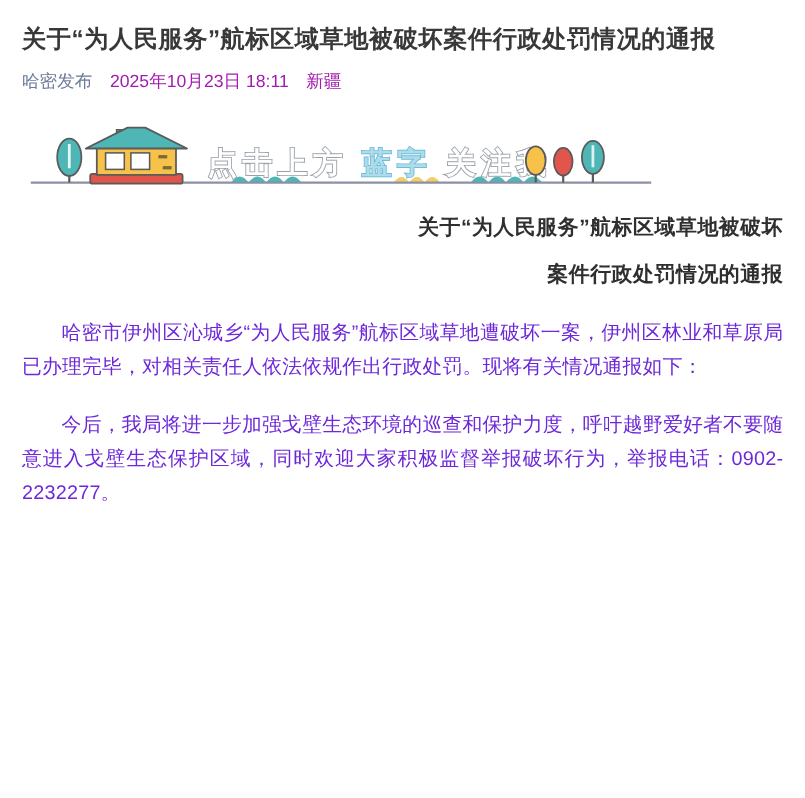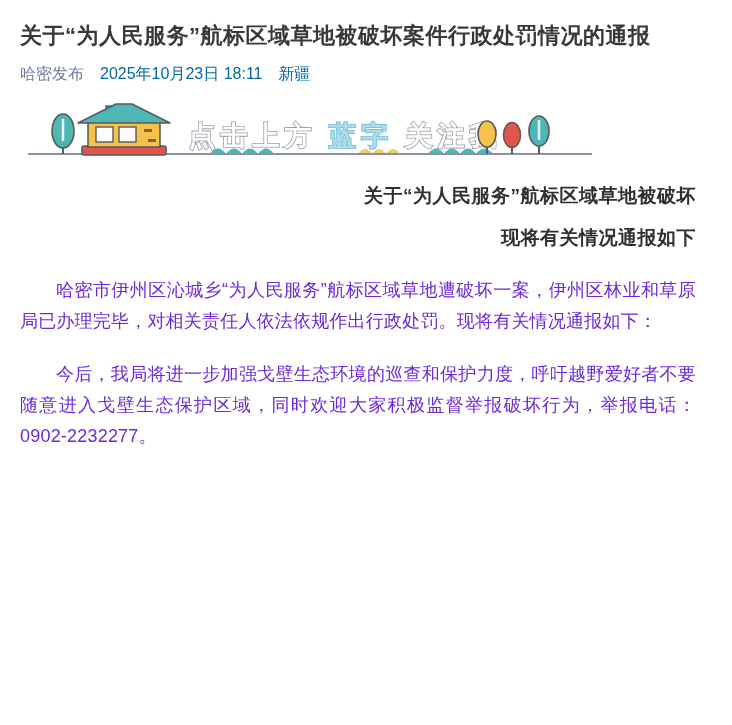--- a/index.html
+++ b/index.html
@@ -1,32 +1,32 @@
 <!DOCTYPE html>
 <html><head>
 <meta charset="utf-8">
 <style>
   html,body{margin:0;padding:0;background:#ffffff;}
   body{
     width:732px;height:725px;overflow:hidden;
     font-family:"Liberation Sans","DejaVu Sans",sans-serif;
     color:#3a3a3a;
   }
-  .page{padding:14px 36px 0 20px;}
+  .page{padding:14px 20px 0 20px;}
 
   .article-title{
     font-size:22px;font-weight:600;line-height:1.45;color:#383838;
     margin:6px 0 12px 0;letter-spacing:0.5px;
   }
   .meta-row{
     display:flex;align-items:center;gap:16px;
-    font-size:16px;margin-bottom:16px;
+    font-size:16px;margin-bottom:28px;
   }
   .meta-account{color:#6b7b99;cursor:pointer;}
-  .meta-date,.meta-location{color:#0369a1;}
+  .meta-date,.meta-location{color:#a21caf;}
 
   .banner{position:relative;width:692px;height:64px;margin:0 0 10px 0;}
   .banner svg{display:block;}
   .banner-text{
     font-weight:bold;font-size:27px;letter-spacing:5px;
     paint-order:stroke fill;
   }
 
   .doc-heading{
     text-align:right;font-weight:700;font-size:19px;color:#2f2f2f;
@@ -98,20 +98,20 @@
       <g>
         <line x1="519" y1="44" x2="519" y2="53" stroke="#5a5a5a" stroke-width="2"></line>
         <ellipse cx="519" cy="30" rx="10" ry="15" fill="#4fb6b6" stroke="#5a5a5a" stroke-width="1.6"></ellipse>
         <line x1="519" y1="19" x2="519" y2="39" stroke="#dff2f2" stroke-width="2.5"></line>
       </g>
     </svg>
   </div>
 
   <div class="doc-heading">
     <div>关于“为人民服务”航标区域草地被破坏</div>
-    <div>现将有关情况通报如下</div>
+    <div>案件行政处罚情况的通报</div>
   </div>
 
   <p class="body-para">哈密市伊州区沁城乡“为人民服务”航标区域草地遭破坏一案，伊州区林业和草原局已办理完毕，对相关责任人依法依规作出行政处罚。现将有关情况通报如下：</p>
   <p class="body-para">今后，我局将进一步加强戈壁生态环境的巡查和保护力度，呼吁越野爱好者不要随意进入戈壁生态保护区域，同时欢迎大家积极监督举报破坏行为，举报电话：0902-2232277。</p>
 
 
 </div>
 
 </body></html>

